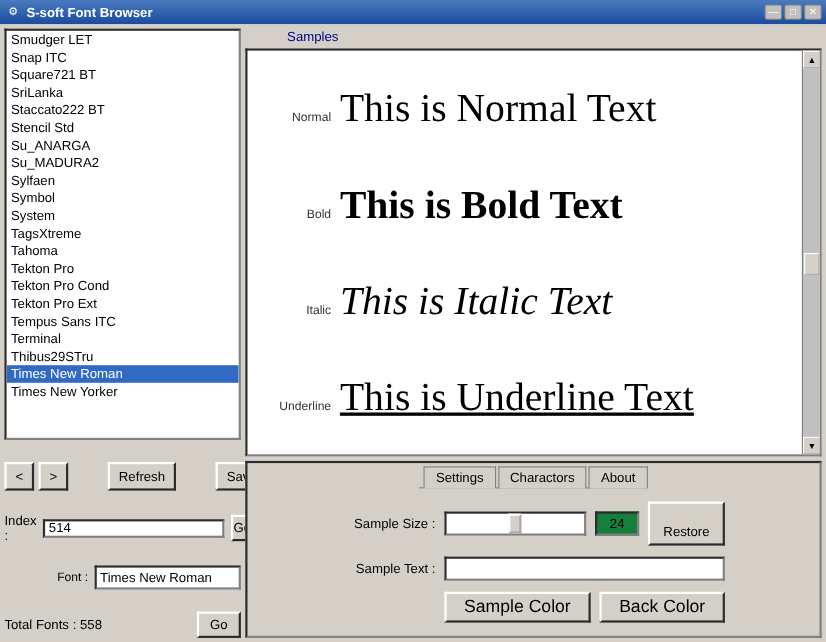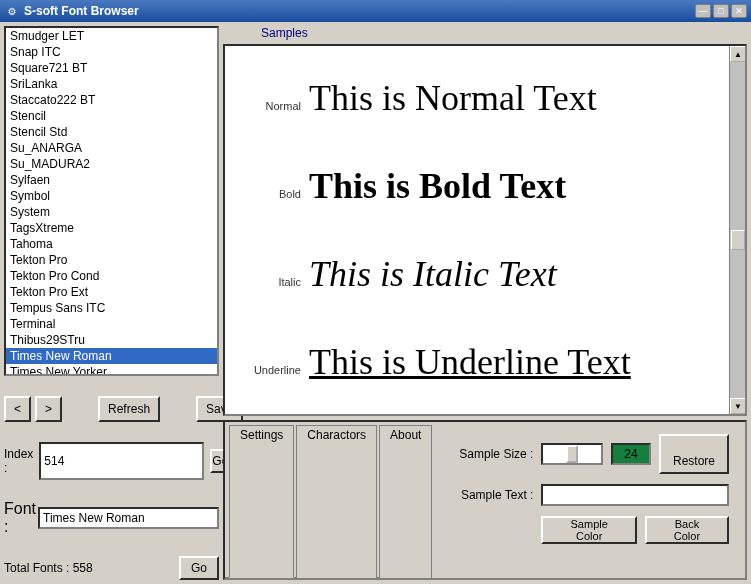--- a/index.html
+++ b/index.html
@@ -120,21 +120,21 @@
       gap: 6px;
     }
 
     .index-label {
       font-size: 12px;
       width: 35px;
     }
 
     .index-input {
       flex: 1;
-      height: 38px;
+      height: 17px;
       border: 2px inset #808080;
       padding: 0 3px;
       background: white;
       font-size: 12px;
     }
 
     .go-btn {
       width: 40px;
       height: 24px;
       background: #d4d0c8;
@@ -145,22 +145,23 @@
       font-size: 12px;
     }
 
     .font-display-row {
       display: flex;
       align-items: center;
       gap: 4px;
     }
 
     .font-label {
-      font-size: 16px;
+      font-size: 11px;
       width: 30px;
+      margin-left: 48px;
     }
 
     .font-display {
       flex: 1;
       height: 22px;
       border: 2px inset #808080;
       background: white;
       padding: 0 3px;
       font-size: 12px;
       display: flex;
@@ -281,24 +282,25 @@
       height: 20px;
       background: #d4d0c8;
       border: 1px outset #fff;
       top: 50%;
       left: 1px;
     }
 
     
     .tabs-container {
       display: flex;
-      flex-direction: row;
+      flex-direction: column;
       border: 2px inset #808080;
       background: #d4d0c8;
       min-height: 160px;
+      align-items: center;
     }
 
     .tab-headers {
       display: flex;
       border-bottom: 1px solid #808080;
       padding-top: 2px;
       padding-left: 4px;
       gap: 2px;
     }
 
@@ -395,21 +397,21 @@
     }
 
     .color-btn {
       height: 28px;
       padding: 0 16px;
       background: #d4d0c8;
       border: 2px outset #fff;
       border-right-color: #808080;
       border-bottom-color: #808080;
       cursor: pointer;
-      font-size: 11px;
+      font-size: 16px;
     }
 
     
     ::-webkit-scrollbar { width: 16px; }
     ::-webkit-scrollbar-track { background: #c0c0c0; }
     ::-webkit-scrollbar-thumb { background: #d4d0c8; border: 1px solid #fff; }
   </style>
 </head>
 <body>
 
@@ -426,21 +428,20 @@
 <div class="main-container">
 
   <div class="left-panel">
     <div class="font-list-container">
       <ul class="font-list" id="font-list">
       <li>Smudger LET</li>
           <li>Snap ITC</li>
           <li>Square721 BT</li>
           <li>SriLanka</li>
           <li>Staccato222 BT</li>
-          <li>Stencil</li>
           <li>Stencil Std</li>
           <li>Su_ANARGA</li>
           <li>Su_MADURA2</li>
           <li>Sylfaen</li>
           <li>Symbol</li>
           <li>System</li>
           <li>TagsXtreme</li>
           <li>Tahoma</li>
           <li>Tekton Pro</li>
           <li>Tekton Pro Cond</li>

